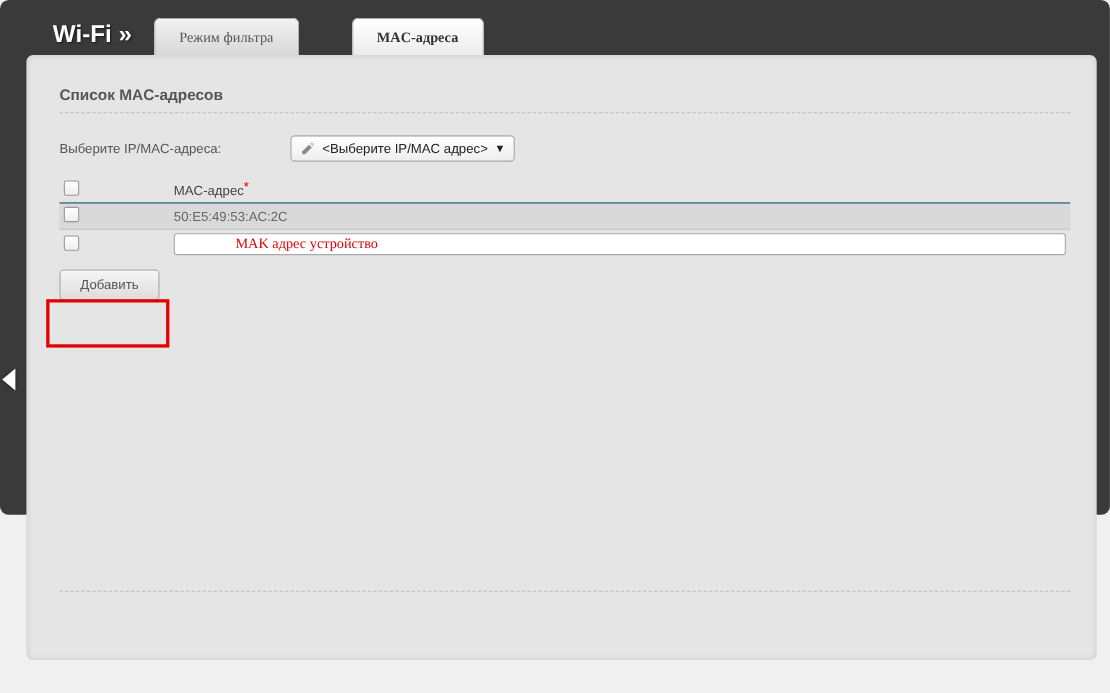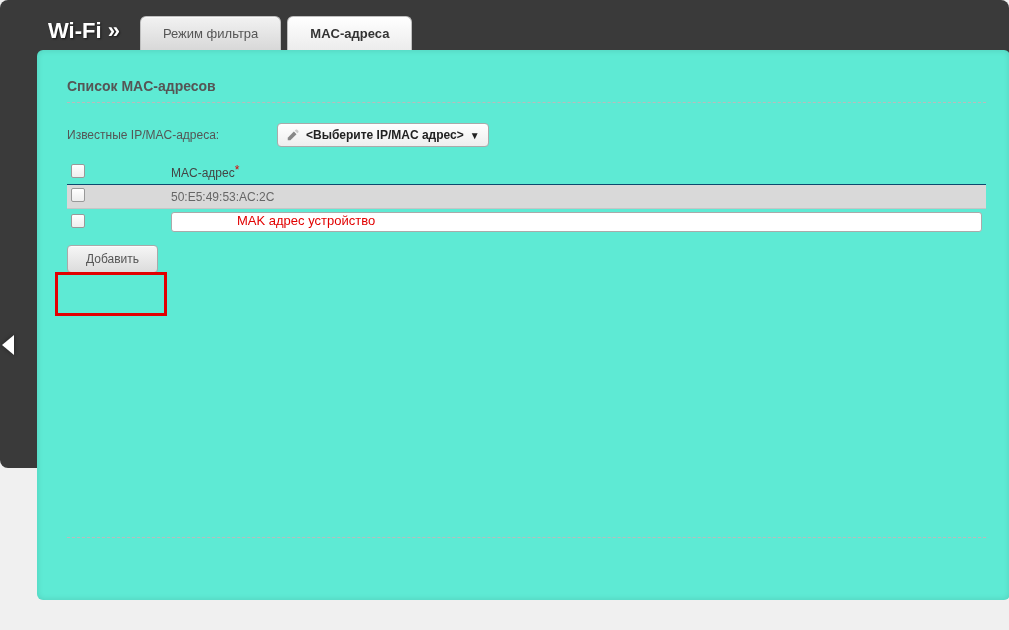--- a/index.html
+++ b/index.html
@@ -42,32 +42,34 @@
     padding: 0 22px;
     font-size: 13px;
     color: #555;
     border: 1px solid #bfbfbf;
     border-bottom: none;
     border-radius: 6px 6px 0 0;
     background: linear-gradient(to bottom, #f2f2f2, #d8d8d8);
     margin-right: 6px;
     cursor: pointer;
     box-shadow: inset 0 1px 0 rgba(255,255,255,0.5);
+    font-family: Liberation Serif, serif;
   }
   .tab.active {
     background: linear-gradient(to bottom, #ffffff, #ececec);
     color: #333;
     font-weight: bold;
+    margin-left: 42px;
   }
   .content {
-    background: #5eead4;
+    background: #e5e5e5;
     border-radius: 6px;
     width: 973px;
     height: 550px;
-    margin-left: 25px;
+    margin-left: 12px;
     padding: 28px 24px 18px 30px;
     position: relative;
     box-shadow: inset 0 0 6px rgba(0,0,0,0.12);
   }
   .panel-title {
     font-size: 14px;
     font-weight: bold;
     color: #555;
     margin-bottom: 8px;
   }
@@ -86,21 +88,21 @@
   .known-label { width: 210px; }
   .select-box {
     display: inline-flex;
     align-items: center;
     height: 24px;
     border: 1px solid #aaa;
     border-radius: 4px;
     background: linear-gradient(to bottom,#fff,#eee);
     padding: 0 8px;
     font-size: 12px;
-    font-weight: bold;
+    font-weight: normal;
     color: #222;
     cursor: pointer;
     box-shadow: 0 1px 0 rgba(255,255,255,0.6) inset;
   }
   .select-box .pencil {
     width: 14px; height: 14px;
     margin-right: 6px;
     display: inline-block;
   }
   .select-box .arrow {
@@ -205,21 +207,21 @@
       <div class="tab active">MAC-адреса</div>
     </div>
   </div>
 
   <div class="content">
 
     <div class="panel-title">Список MAC-адресов</div>
     <hr class="dashed-hr">
 
     <div class="known-row">
-      <span class="known-label">Известные IP/MAC-адреса:</span>
+      <span class="known-label">Выберите IP/MAC-адреса:</span>
       <span class="select-box">
         <span class="pencil">
           <svg viewBox="0 0 16 16" width="14" height="14">
               <path fill="#888" d="M2 11l7-7 3 3-7 7H2v-3z"></path>
               <path fill="#ccc" d="M10 3l1-1c.5-.5 1.3-.5 1.8 0l1.2 1.2c.5.5.5 1.3 0 1.8l-1 1-3-3z"></path>
             </svg>
         </span>
         <span>&lt;Выберите IP/MAC адрес&gt;</span>
         <span class="arrow">▼</span>
       </span>
@@ -232,21 +234,21 @@
         <th><span>MAC-адрес</span><span class="req">*</span></th>
       </tr>
       <tr class="grayrow">
         <td class="col-check"><span class="checkbox"></span></td>
         <td>50:E5:49:53:AC:2C</td>
       </tr>
       <tr>
         <td class="col-check" style="vertical-align:middle;"><span class="checkbox"></span></td>
         <td style="position:relative;">
           <input class="input-mac" type="text" value="" style="">
-          <span style="position:absolute; left:70px; top:4px; color:#e20000; font-size:13px; font-family:Liberation Sans, sans-serif; pointer-events:none;">MAK адрес устройство</span>
+          <span style="position:absolute; left:60px; top:4px; color:#e20000; font-size:13px; font-family:Liberation Serif, serif; pointer-events:none;">MAK адрес устройство</span>
         </td>
       </tr>
     </tbody>
       </table>
 
     <div class="add-row" style="position:relative;">
       <button class="btn">Добавить</button>
     </div>
 
     <div class="highlight-box" style="left:18px; top:222px; width:112px; height:44px;"></div>

